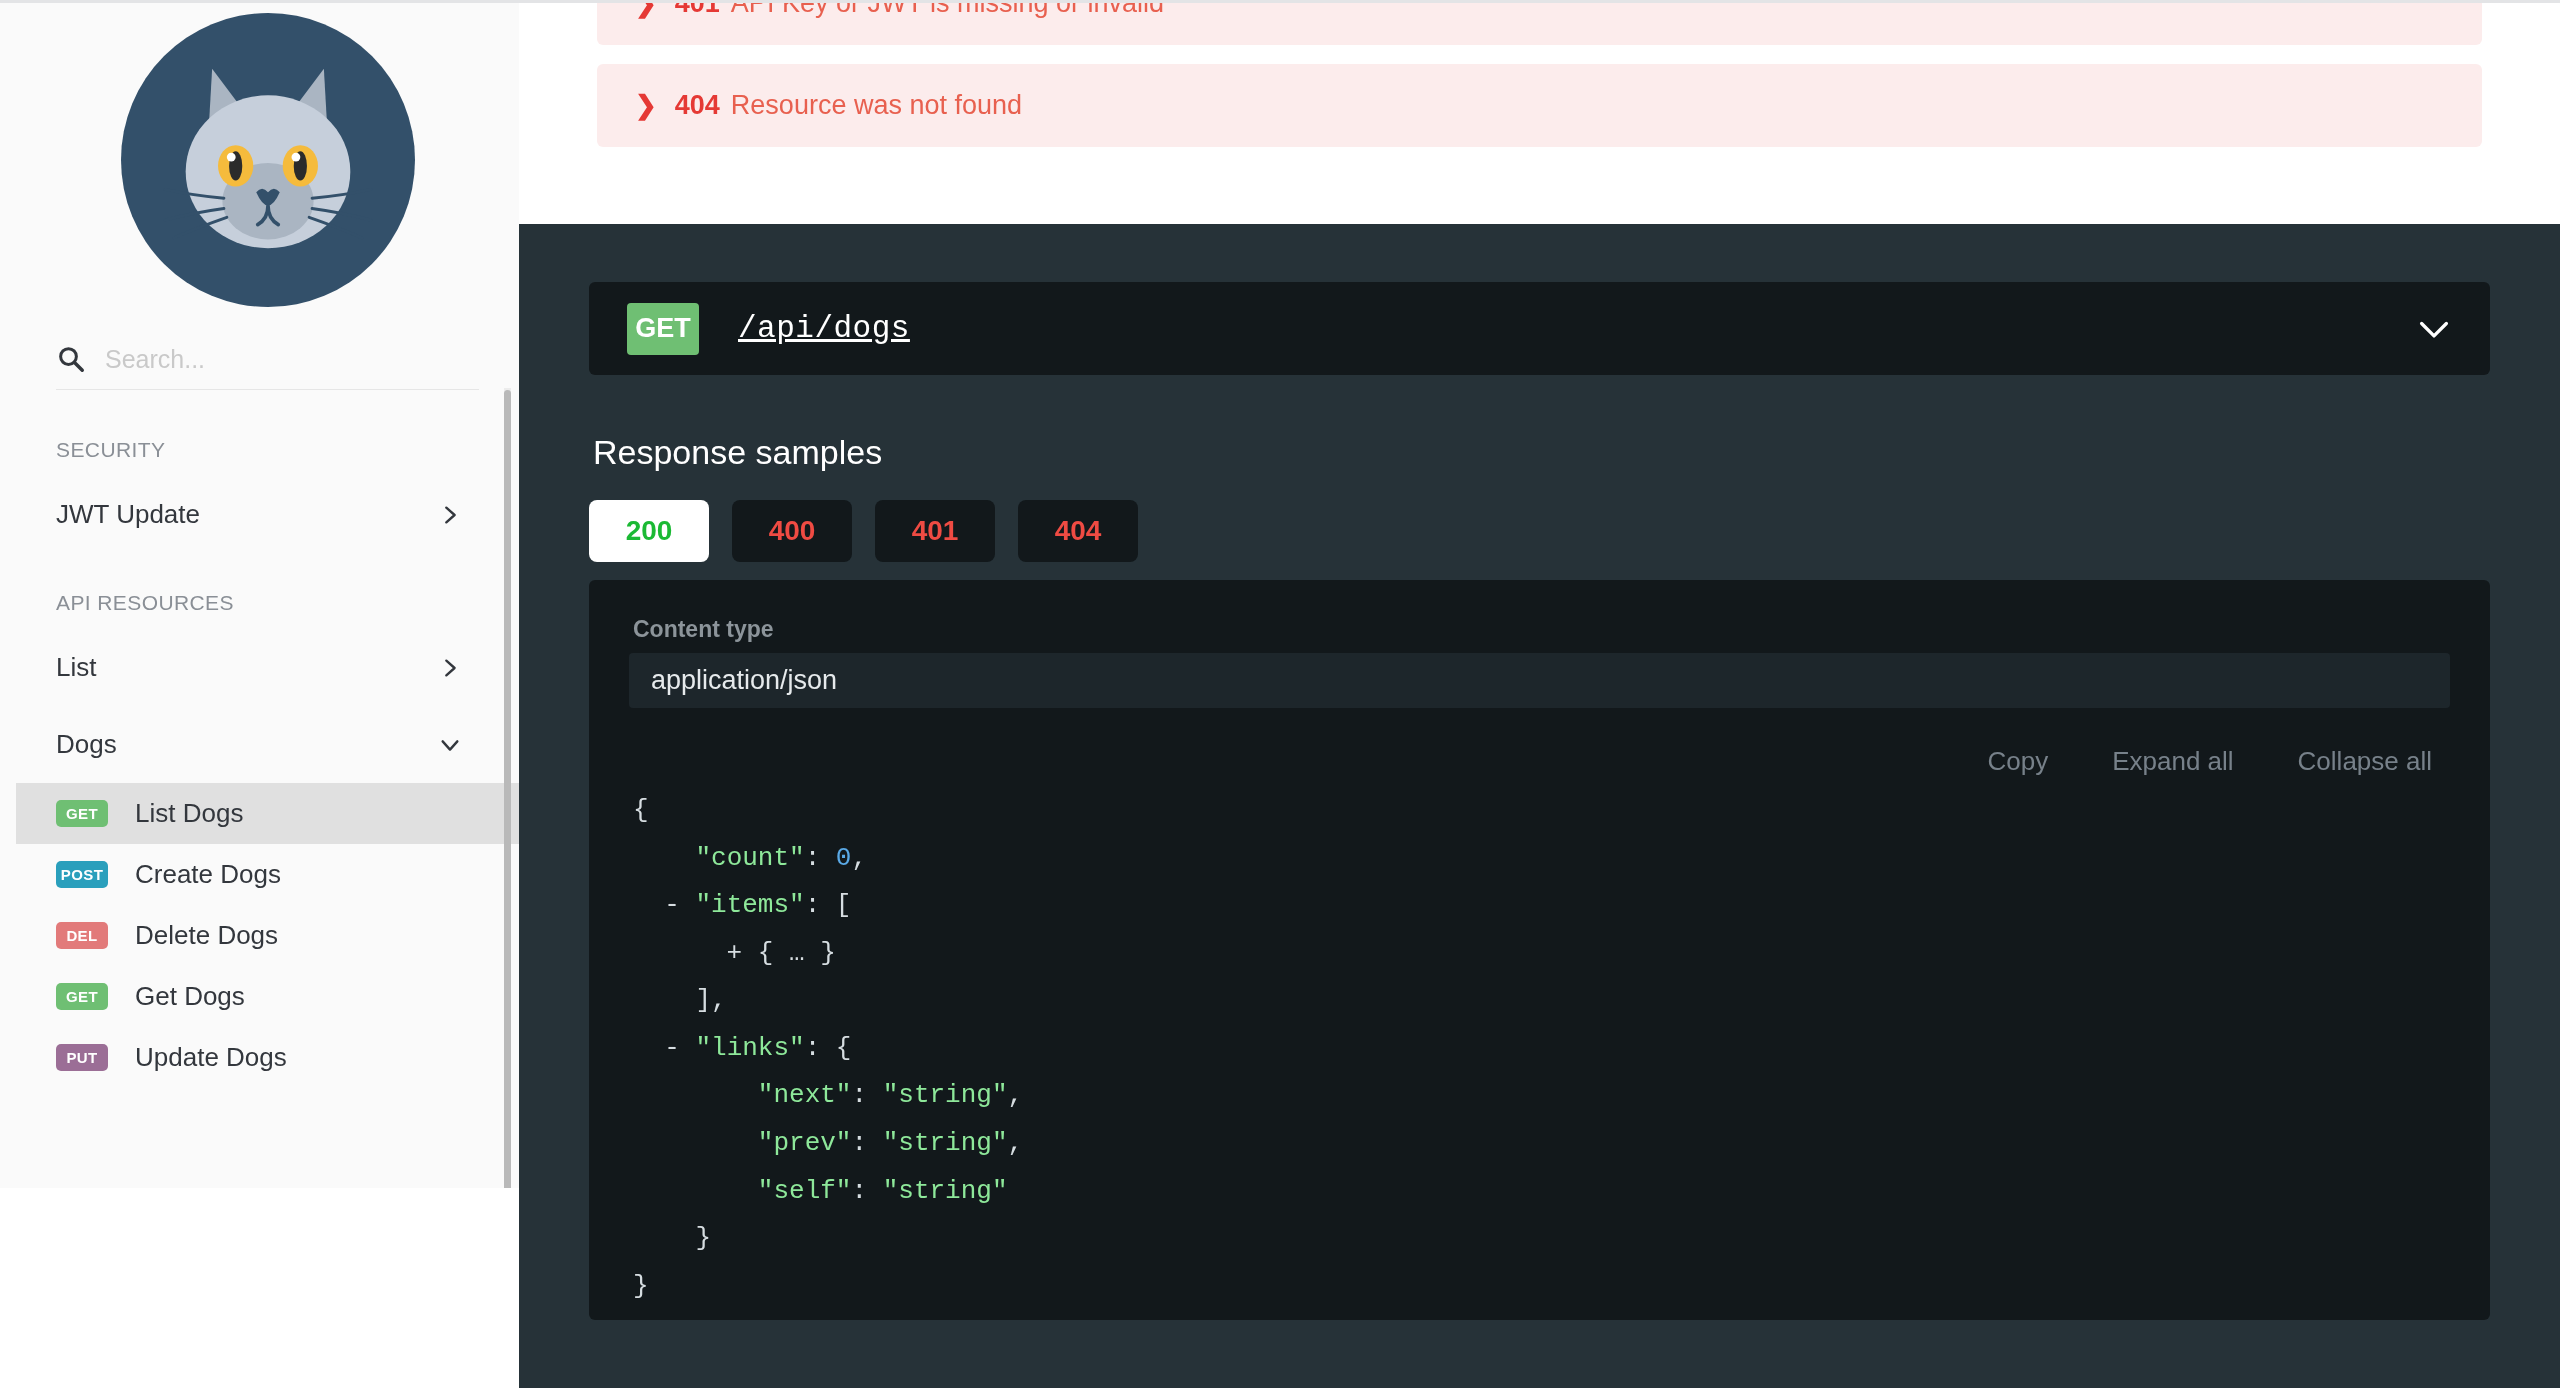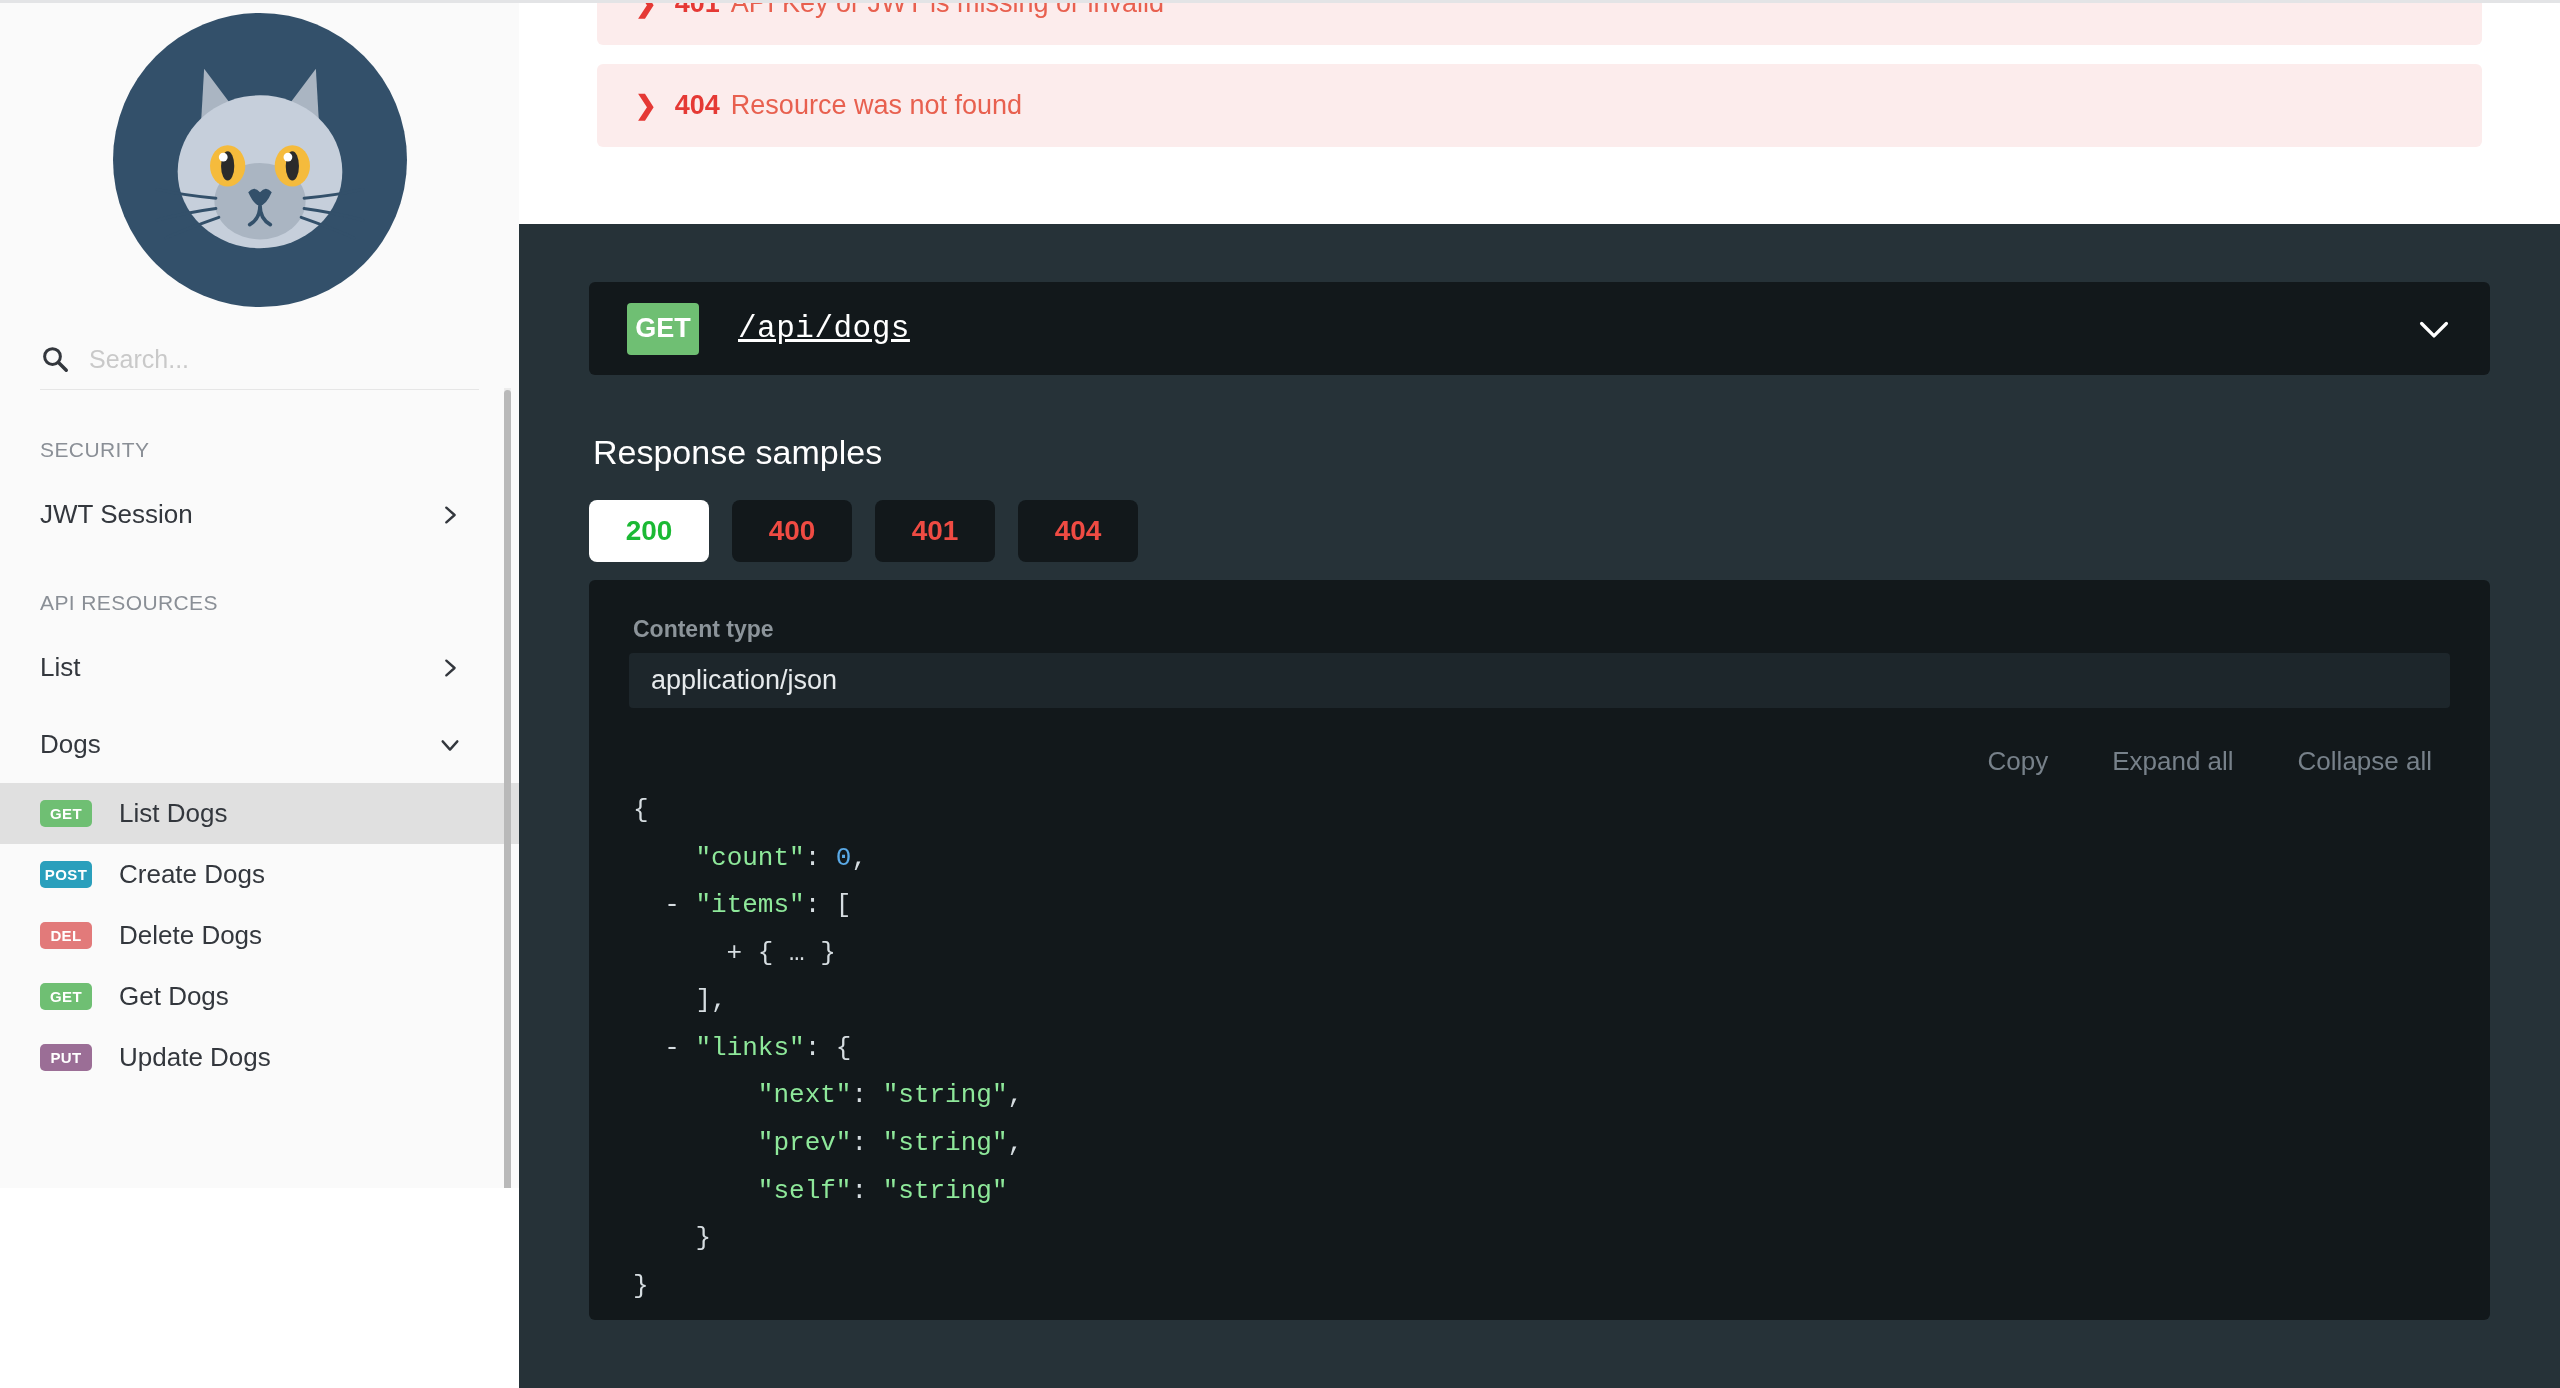--- a/index.html
+++ b/index.html
@@ -11,20 +11,21 @@
   }
   .app { display: flex; width: 2560px; height: 1388px; position: relative; }
 
   
   .sidebar {
     width: 519px; height: 1188px;
     background: #fafafa;
     position: relative;
     flex: 0 0 519px;
     overflow: hidden;
+    padding-left: 16px;
   }
   .sidebar-topline {
     position: absolute; top: 0; left: 0; width: 519px; height: 3px;
     background: #e3e4e6;
   }
   .logo-wrap {
     display: flex; justify-content: center;
     padding-top: 13px;
   }
   .logo { width: 294px; height: 294px; display: block; }
@@ -230,21 +231,21 @@
       </svg>
       <input class="search-input" type="text" placeholder="Search..." style="">
     </div>
 
     <nav class="nav">
 
 
       <div class="nav-group-title">SECURITY</div>
 
       <div class="nav-item">
-        <span class="lbl">JWT Session</span>
+        <span class="lbl">JWT Update</span>
         <svg class="chev" viewBox="0 0 24 24">
           <polyline points="8,4 17,12 8,20" fill="none" stroke="#33373d" stroke-width="2.6" stroke-linecap="round" stroke-linejoin="round"></polyline>
         </svg>
       </div>
 
       <div class="nav-group-title">API RESOURCES</div>
 
       <div class="nav-item">
         <span class="lbl">List</span>
         <svg class="chev" viewBox="0 0 24 24">

